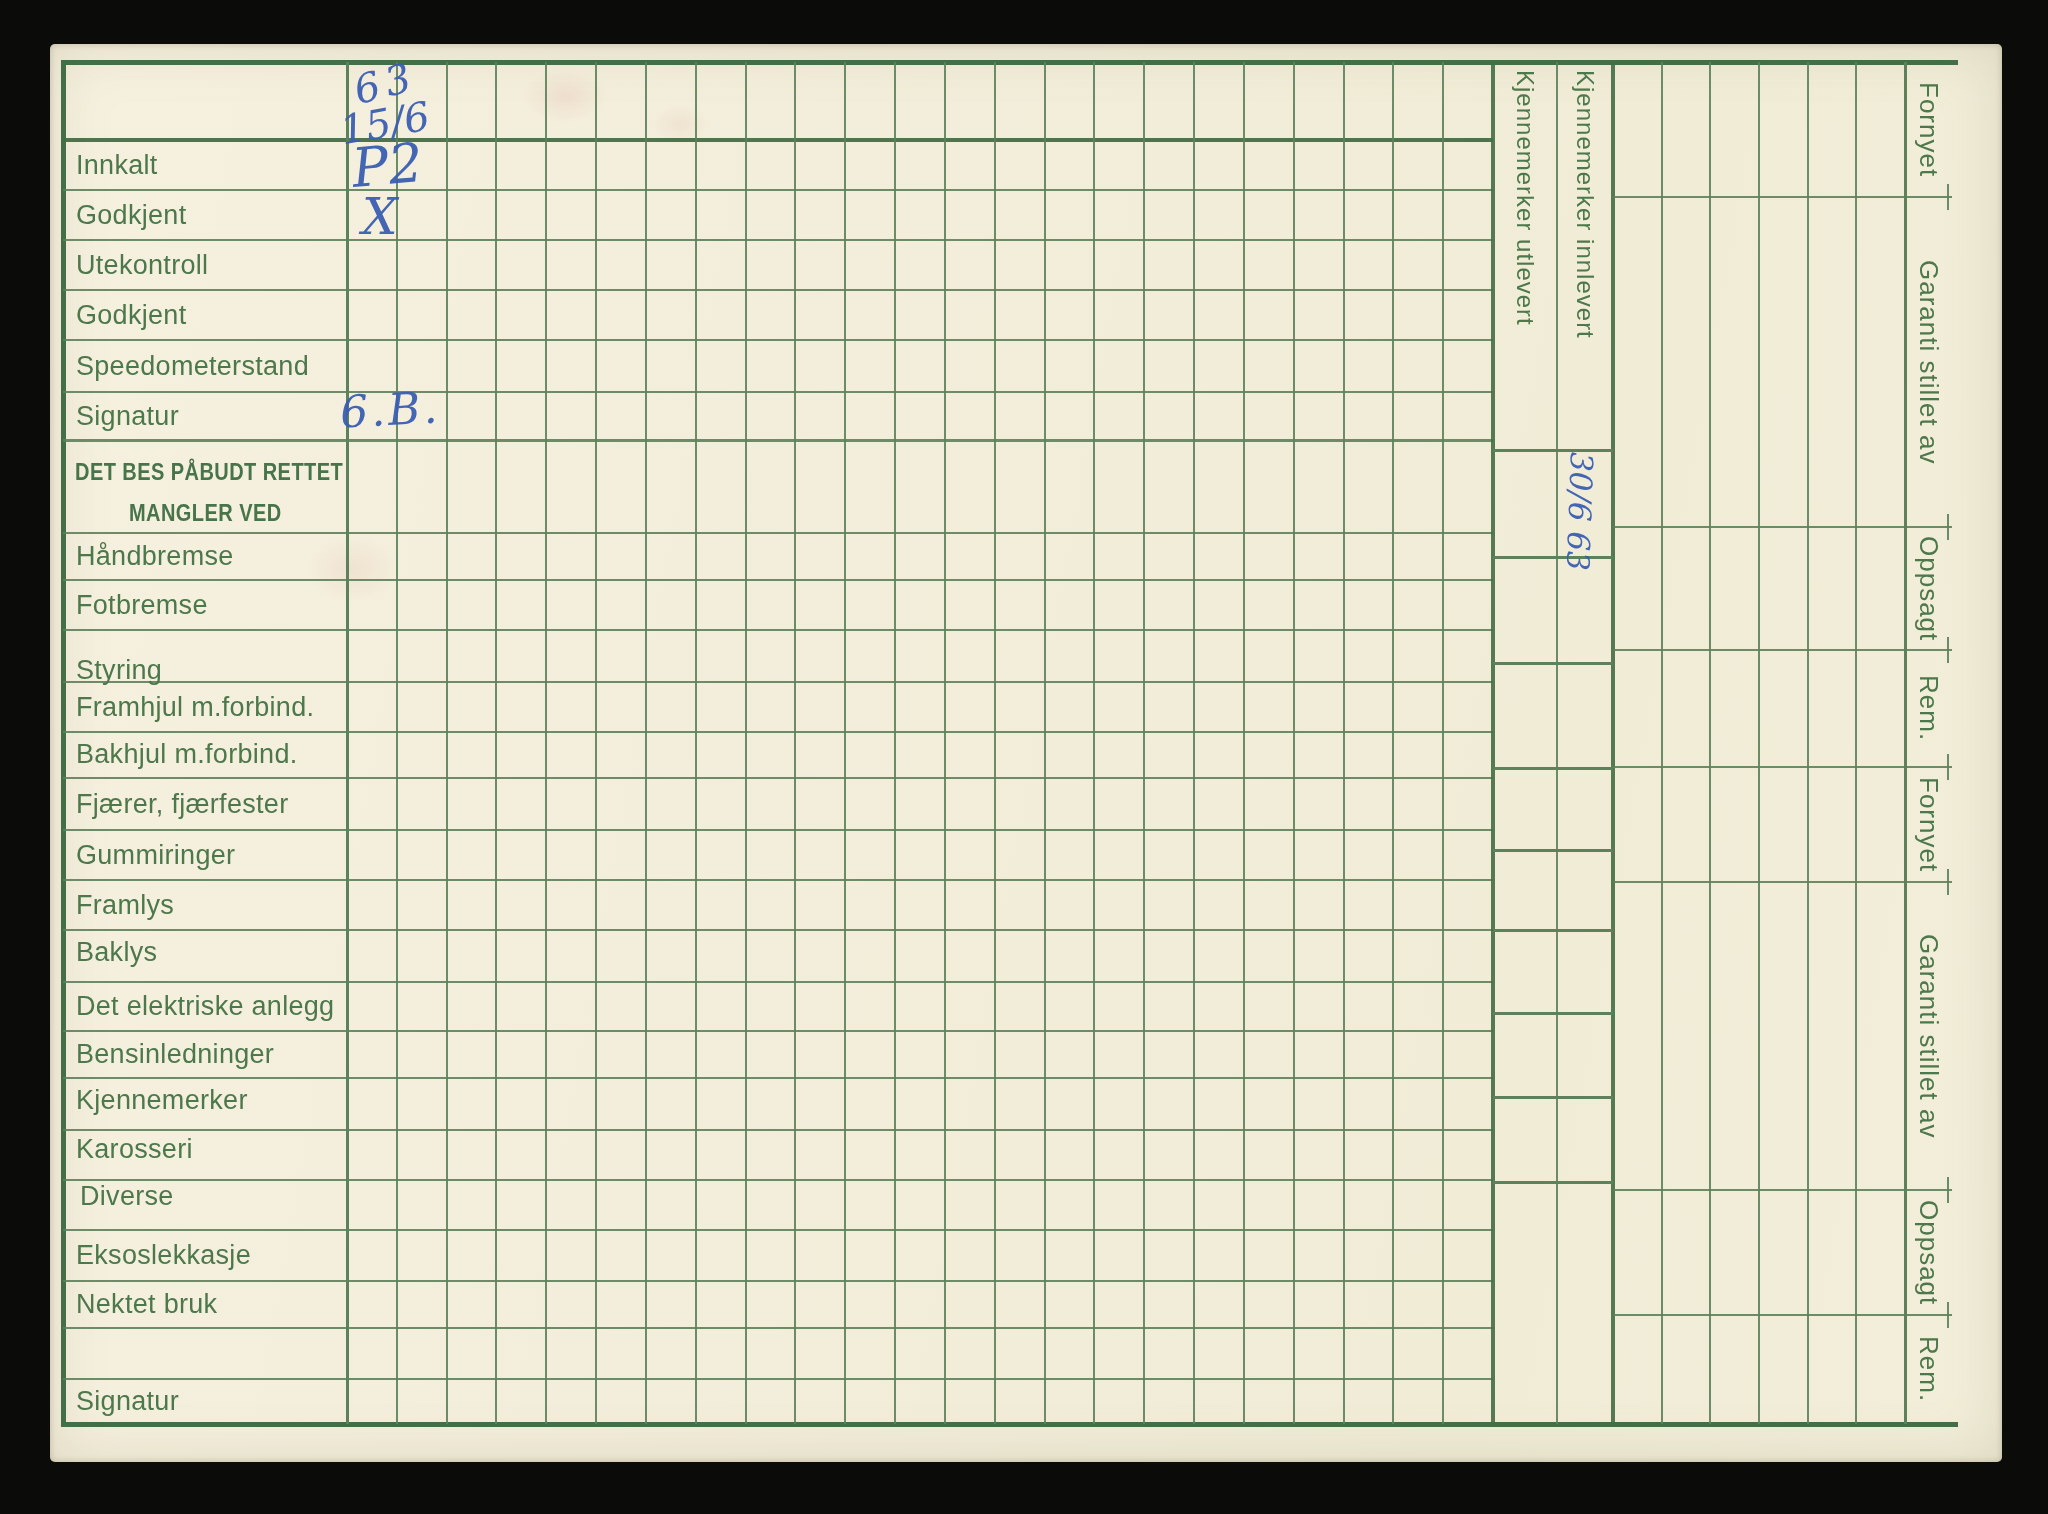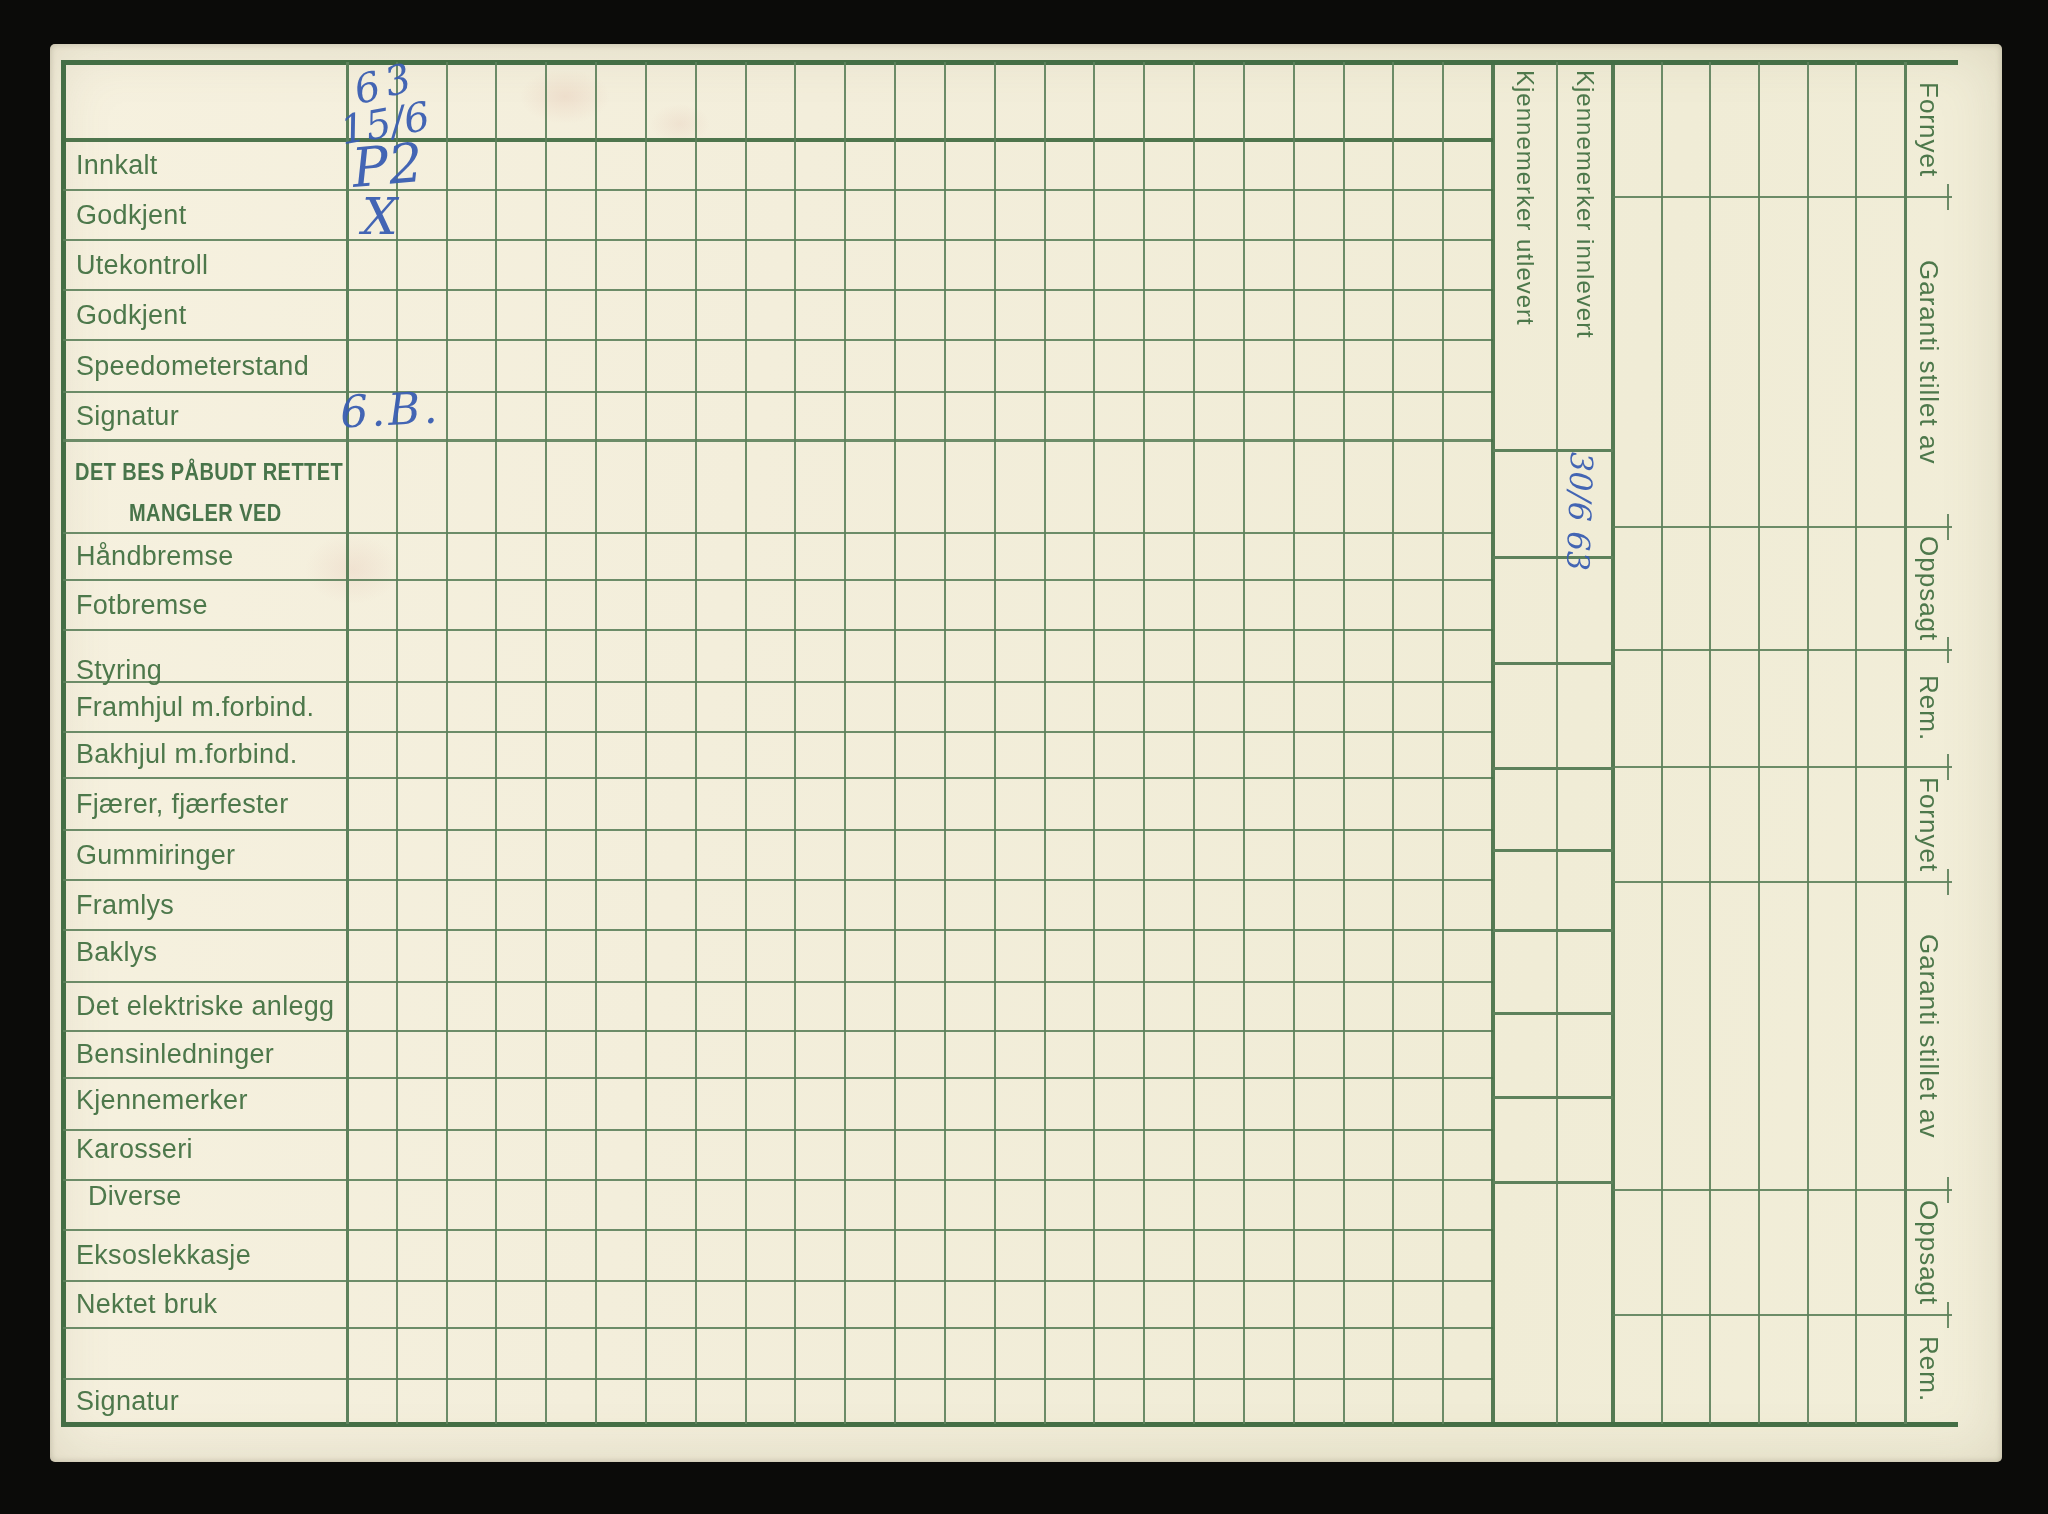--- a/index.html
+++ b/index.html
@@ -141,21 +141,21 @@
       <div class="row-label" style="left: 76px; top: 682px; height: 50px;">Framhjul m.forbind.</div>
       <div class="row-label" style="left: 76px; top: 732px; height: 45px;">Bakhjul m.forbind.</div>
       <div class="row-label" style="left: 76px; top: 778px; height: 52px;">Fjærer, fjærfester</div>
       <div class="row-label" style="left: 76px; top: 830px; height: 50px;">Gummiringer</div>
       <div class="row-label" style="left: 76px; top: 880px; height: 50px;">Framlys</div>
       <div class="row-label" style="left: 76px; top: 930px; height: 44px;">Baklys</div>
       <div class="row-label" style="left: 76px; top: 982px; height: 49px;">Det elektriske anlegg</div>
       <div class="row-label" style="left: 76px; top: 1031px; height: 47px;">Bensinledninger</div>
       <div class="row-label" style="left: 76px; top: 1078px; height: 44px;">Kjennemerker</div>
       <div class="row-label" style="left: 76px; top: 1130px; height: 38px;">Karosseri</div>
-      <div class="row-label" style="left: 88px; top: 1180px; height: 32px;">Diverse</div>
+      <div class="row-label" style="left: 80px; top: 1180px; height: 32px;">Diverse</div>
       <div class="row-label" style="left: 76px; top: 1230px; height: 51px;">Eksoslekkasje</div>
       <div class="row-label" style="left: 76px; top: 1281px; height: 47px;">Nektet bruk</div>
       <div class="row-label" style="left: 76px; top: 1379px; height: 45px;">Signatur</div>
       <div class="vbox" style="left: 1493px; top: 70px; width: 64px; height: 390px;">
         <span class="vtext">Kjennemerker utlevert</span>
       </div>
       <div class="vbox" style="left: 1557px; top: 70px; width: 56px; height: 390px;">
         <span class="vtext">Kjennemerker innlevert</span>
       </div>
       <div class="vbox center" style="left: 1905px; top: 62px; width: 47px; height: 135px;">

